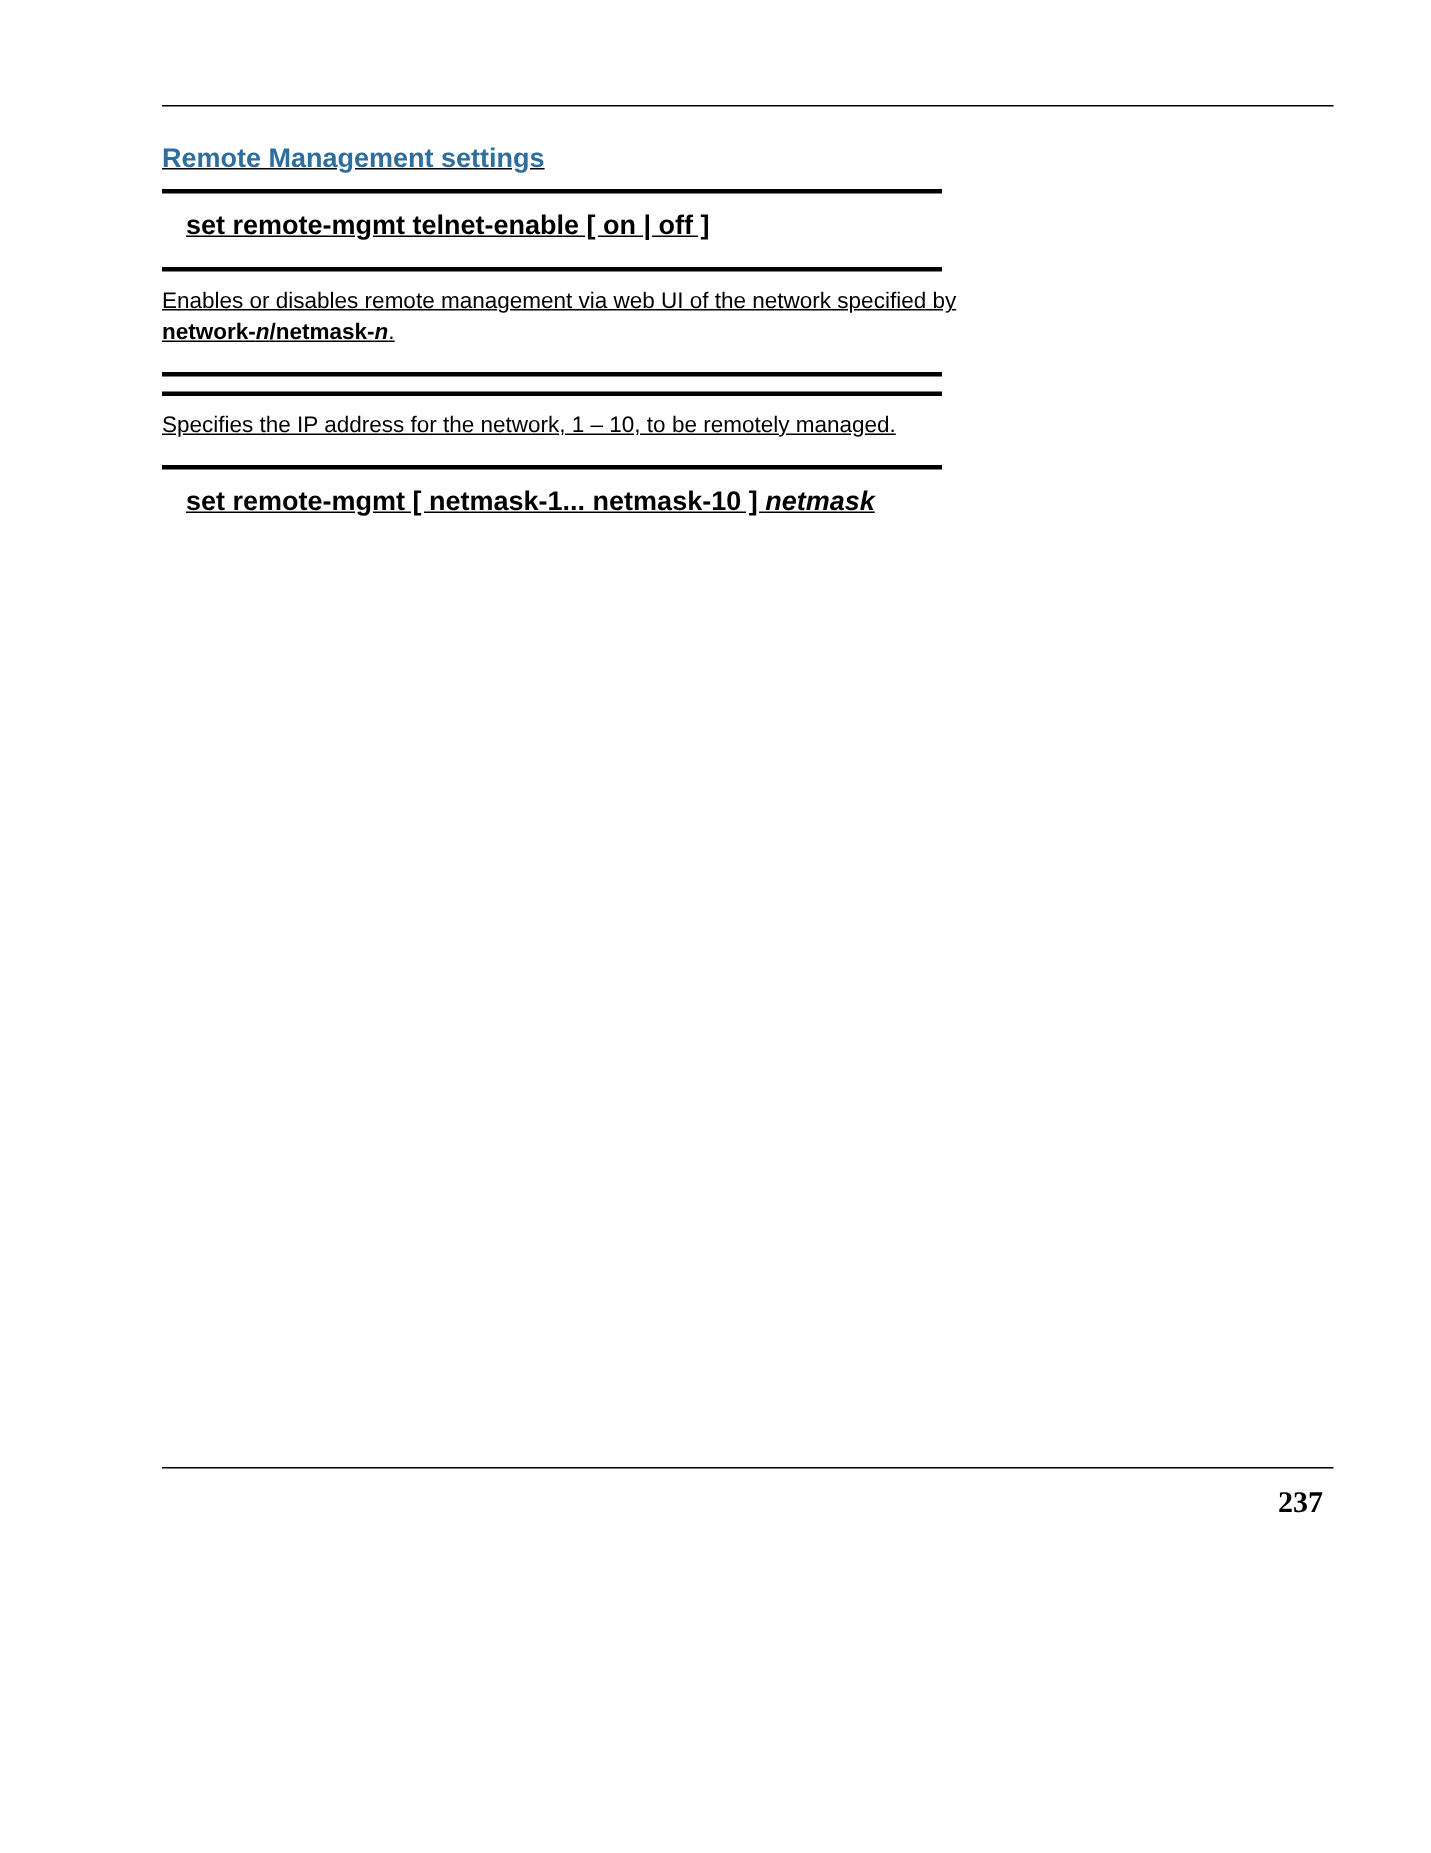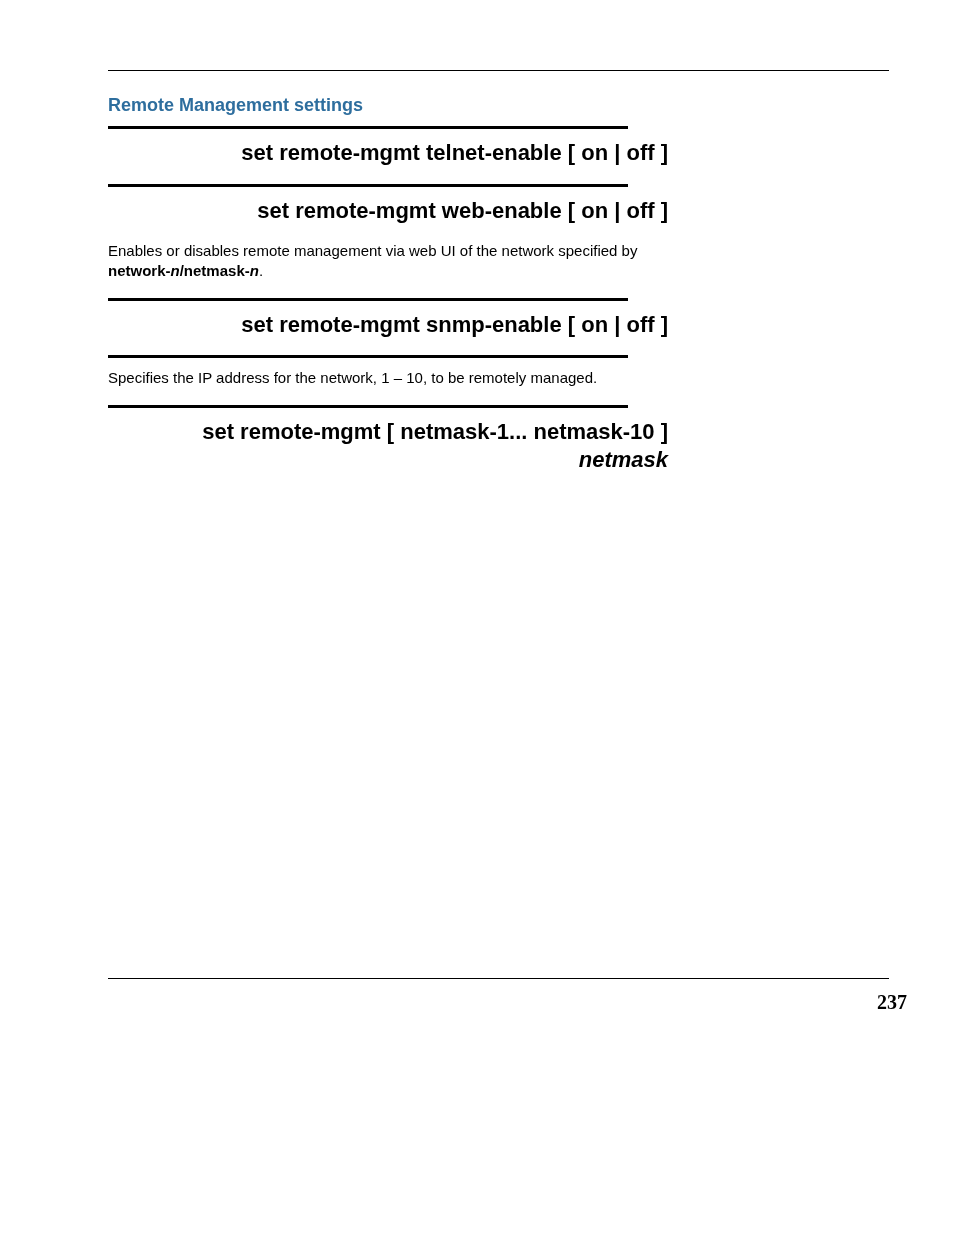--- a/index.html
+++ b/index.html
@@ -10,20 +10,21 @@
     background: #ffffff;
     font-family: Arial, Helvetica, sans-serif;
     color: #000000;
   }
   .page {
     position: relative;
     box-sizing: border-box;
     width: 954px;
     height: 1059px;
     padding: 70px 0 0 0;
+    text-decoration: underline;
   }
   .top-rule {
     margin: 0 65px 0 108px;
     border-top: 1.5px solid #000;
   }
   .content {
     margin: 24px 0 0 108px;
     width: 560px;
   }
   .section-title {
@@ -32,24 +33,23 @@
     font-size: 18px;
     margin: 0 0 10px 0;
   }
   .thick-rule {
     border-top: 3px solid #000;
     width: 520px;
     margin: 0 0 10px 0;
   }
   .cmd-heading {
     font-weight: bold;
-    font-size: 22px;
+    font-size: 18px;
     margin: 0 0 16px 16px;
     line-height: 1.3;
-    text-align: right;
   }
   .cmd-heading .ital {
     font-style: italic;
     font-weight: bold;
   }
   .desc {
     font-size: 15px;
     line-height: 1.35;
     margin: 0 0 16px 0;
   }
@@ -57,48 +57,46 @@
   .desc .bi { font-weight: bold; font-style: italic; }
   .bottom-rule {
     position: absolute;
     left: 108px;
     right: 65px;
     bottom: 80px;
     border-top: 1.5px solid #000;
   }
   .page-num {
     position: absolute;
-    right: 47px;
+    right: 72px;
     bottom: 45px;
     font-family: Georgia, 'Times New Roman', serif;
     font-weight: bold;
     font-size: 20px;
   }
 </style>
 </head>
 <body>
 
 <div class="page">
   <div class="top-rule"></div>
 
   <div class="content">
 
     <div class="section-title">Remote Management settings</div>
 
     <div class="thick-rule"></div>
     <div class="cmd-heading">set remote-mgmt telnet-enable [ on | off ]</div>
 
     <div class="thick-rule"></div>
-    <div class="cmd-heading">set remote-mgmt web-enable [ on | off ]</div>
     <div class="desc">
       <span>Enables or disables remote management via web UI of the network specified by </span><span class="bold">network-</span><span class="bi">n</span><span class="bold">/</span><span class="bold">netmask-</span><span class="bi">n</span><span>.</span>
     </div>
 
     <div class="thick-rule"></div>
-    <div class="cmd-heading">set remote-mgmt snmp-enable [ on | off ]</div>
 
     <div class="thick-rule"></div>
     <div class="desc">Specifies the IP address for the network, 1 – 10, to be remotely managed.</div>
 
     <div class="thick-rule"></div>
     <div class="cmd-heading">
       <span>set remote-mgmt [ netmask-1... netmask-10 ] </span><span class="ital">netmask</span>
     </div>
 
   </div>

